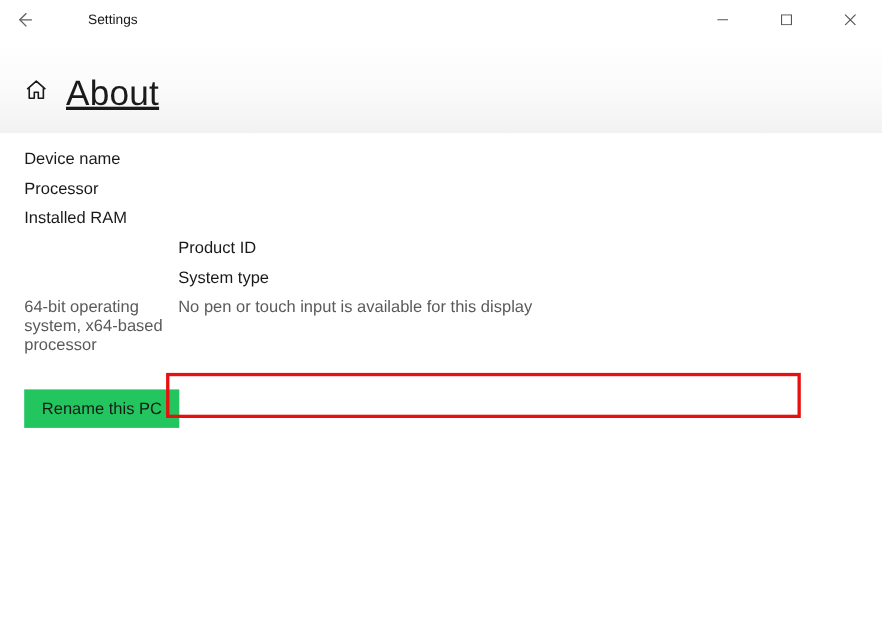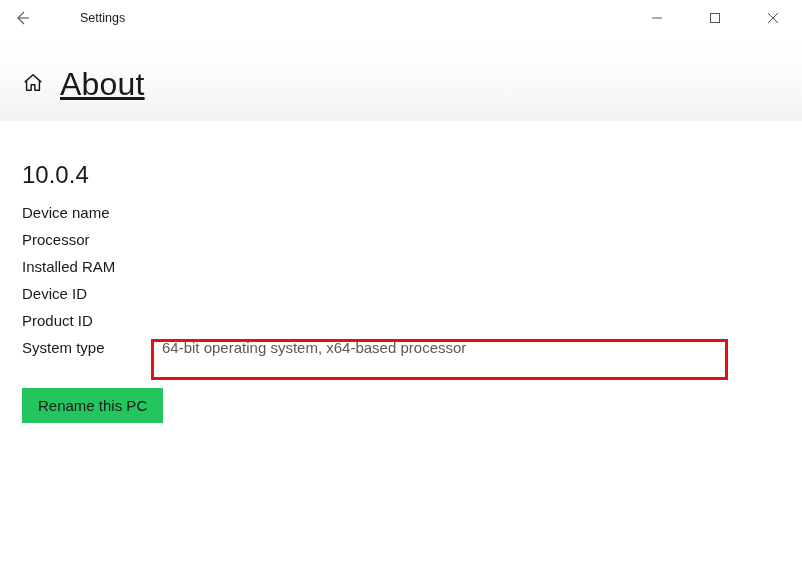--- a/index.html
+++ b/index.html
@@ -141,39 +141,38 @@
 <div class="header-section">
   <span class="home-icon">
     <svg width="22" height="22" viewBox="0 0 24 24">
       <path d="M3 11 L12 3 L21 11 M5 10 V20 H10 V14 H14 V20 H19 V10" stroke="#1a1a1a" stroke-width="1.6" fill="none" stroke-linejoin="round"></path>
     </svg>
   </span>
   <h1 class="page-title">About</h1>
 </div>
 
 <div class="content">
-  <div class="version">10.0.4</div>
 
   <div class="spec-list">
     <div class="spec-label">Device name</div>
     <div class="spec-value"></div>
 
     <div class="spec-label">Processor</div>
     <div class="spec-value"></div>
 
     <div class="spec-label">Installed RAM</div>
     <div class="spec-value"></div>
 
-    <div class="spec-label">Device ID</div>
     <div class="spec-value"></div>
 
     <div class="spec-label">Product ID</div>
     <div class="spec-value"></div>
 
     <div class="spec-label">System type</div>
     <div class="spec-value">64-bit operating system, x64-based processor</div>
 
+    <div class="spec-value">No pen or touch input is available for this display</div>
   </div>
 
   <button class="rename-btn">Rename this PC</button>
 </div>
 
 <div class="highlight-box"></div>
 
 </body></html>

